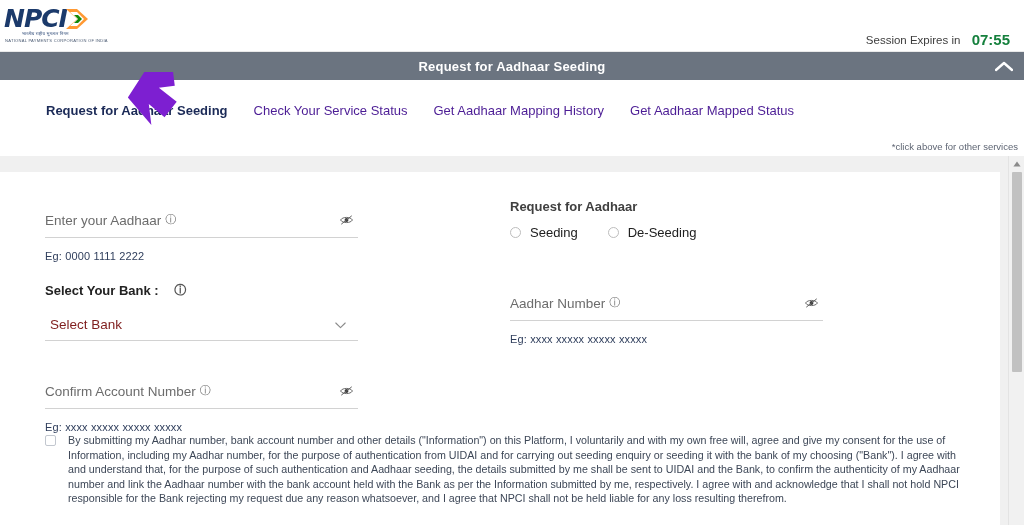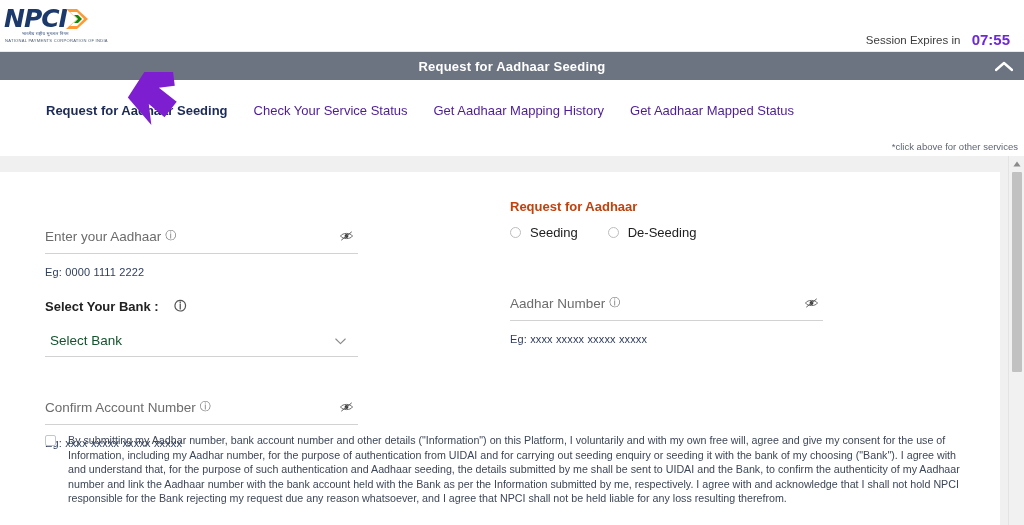--- a/index.html
+++ b/index.html
@@ -58,21 +58,21 @@
     letter-spacing: 0.25px;
     white-space: nowrap;
   }
   .session {
     position: absolute; right: 14px; top: 31px;
     font-size: 11.5px;
     color: #3d3d3d;
     white-space: nowrap;
   }
   .session .timer {
-    color: #6d28d9;
+    color: #15803d;
     font-size: 15px;
     font-weight: bold;
     margin-left: 8px;
     vertical-align: -1px;
   }
 
   
   .titlebar {
     position: absolute; left: 0; top: 52px;
     width: 1024px; height: 28px;
@@ -146,21 +146,21 @@
     width: 1024px; height: 369px;
     background: #f0f0f0;
   }
   .card {
     position: absolute; left: 0; top: 16px;
     width: 1008px; height: 353px;
     background: #ffffff;
   }
 
   
-  .col-left  { position: absolute; left: 45px; top: 56px; width: 313px; }
+  .col-left  { position: absolute; left: 45px; top: 40px; width: 313px; }
   .col-right { position: absolute; left: 510px; top: 27px; width: 313px; }
 
   .field { position: relative; margin-bottom: 0; }
   .field-line {
     position: relative;
     border-bottom: 1px solid #d2d2d2;
     height: 26px;
     display: flex;
     align-items: flex-start;
   }
@@ -199,32 +199,32 @@
   .select-line {
     position: relative;
     margin-top: 16px;
     border-bottom: 1px solid #d2d2d2;
     height: 26px;
     padding-left: 5px;
     cursor: pointer;
   }
   .select-value {
     font-size: 13.5px;
-    color: #14532d;
+    color: #7f1d1d;
     line-height: 19px;
   }
   .chev-down {
     position: absolute; right: 12px; top: 7px;
     width: 11px; height: 7px;
   }
 
   .radio-title {
     font-size: 13px;
     font-weight: bold;
-    color: #c2410c;
+    color: #404040;
     margin-bottom: 11px;
   }
   .radio-row { display: flex; align-items: center; }
   .radio-opt {
     display: flex; align-items: center;
     margin-right: 30px;
     cursor: pointer;
   }
   .radio-circle {
     width: 11px; height: 11px;

